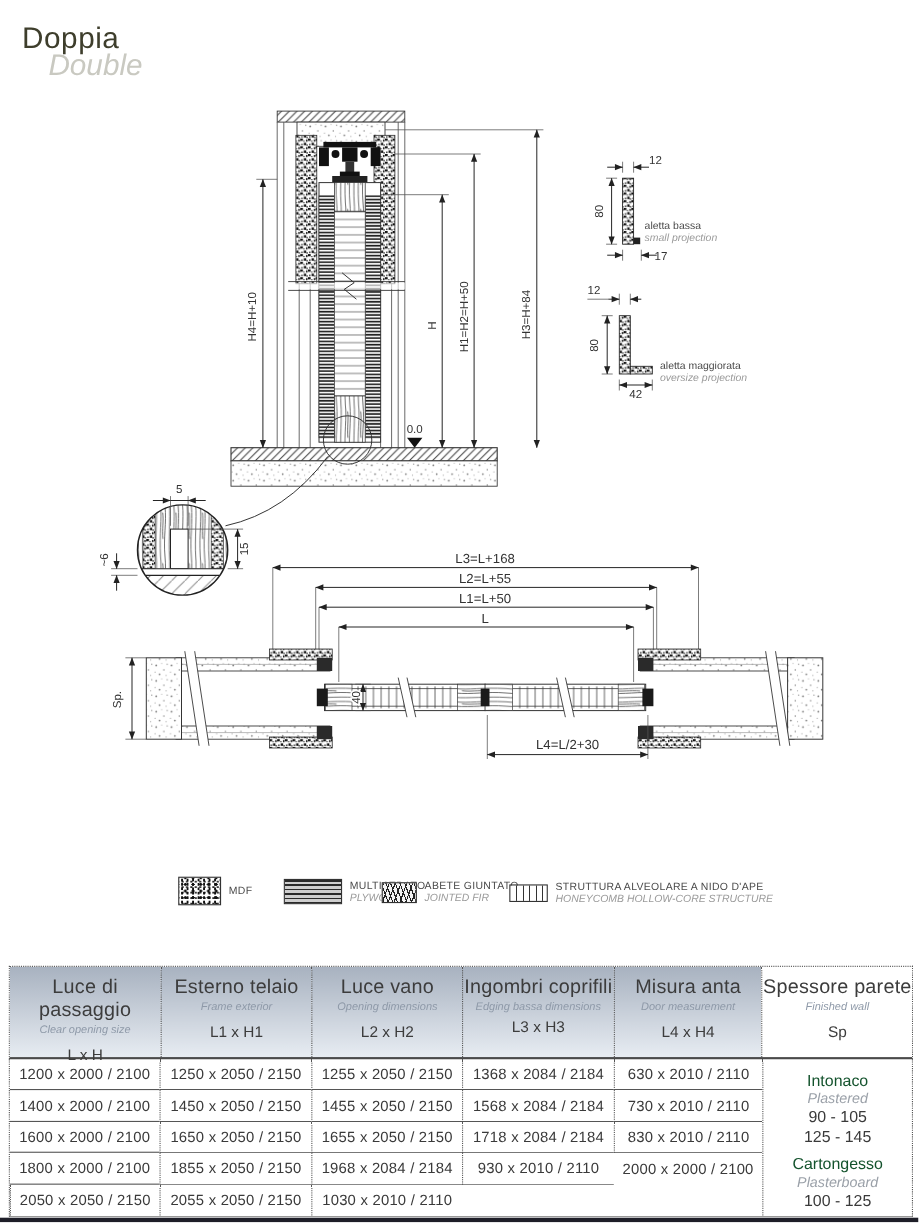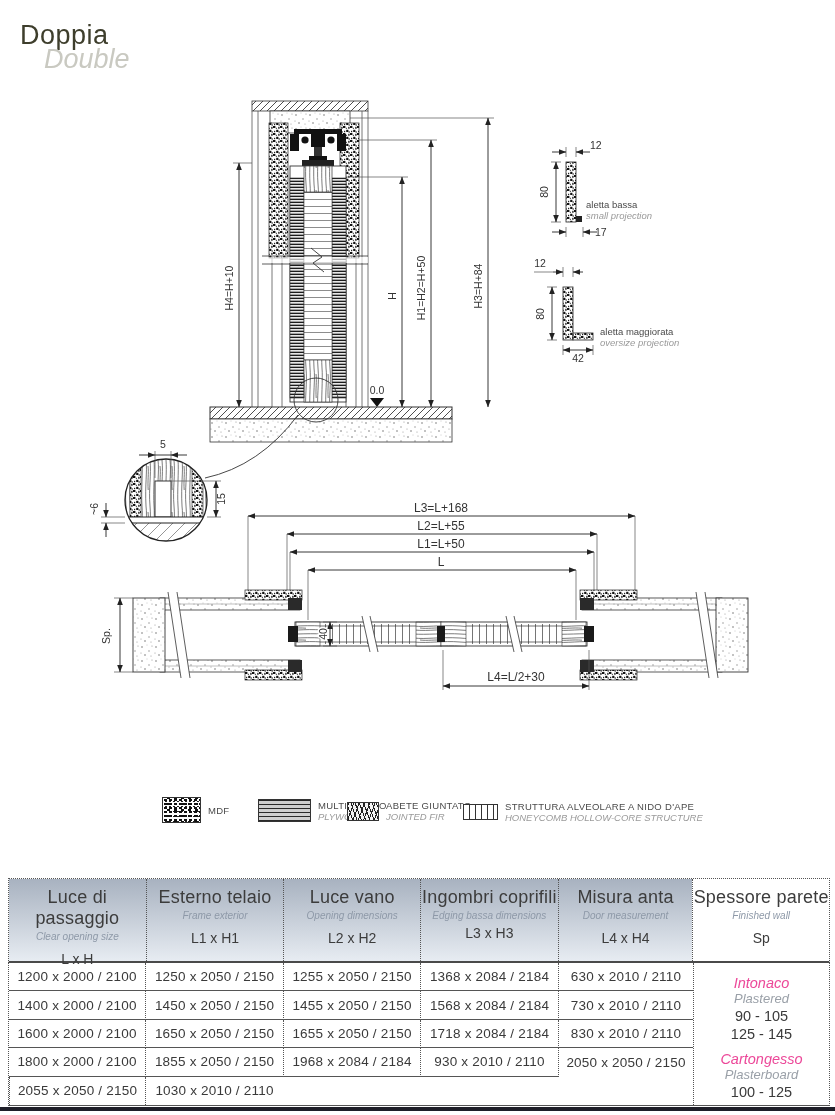--- a/index.html
+++ b/index.html
@@ -45,21 +45,21 @@
   .h-code{font-size:14px;color:#3c3c3c;margin-top:7px;}
   .c0{width:137px}.c1{width:138px}.c2{width:137px}.c3{width:138px}.c4{width:135px}.c5{width:137px}
   .tbody{display:flex;border-left:1px dotted #555;border-right:1px dotted #555;border-bottom:1.5px solid #555;box-sizing:border-box;}
   .body-grid{display:grid;grid-template-columns:136px 138px 137px 138px 135px;grid-auto-rows:28.4px;}
   .cell{box-sizing:border-box;display:flex;align-items:center;justify-content:center;font-size:13.5px;color:#3a3a3a;letter-spacing:.2px;white-space:nowrap;text-align:right;}
   .cell.bl{border-left:1px dotted #555;}
   .cell.rb{border-bottom:1.5px solid #555;}
   .wall-col{width:137px;border-left:1px dotted #555;box-sizing:border-box;text-align:center;}
   .wall-group{margin-top:12px;}
   .wall-group + .wall-group{margin-top:9px;text-align:center;}
-  .w-it{font-size:14.5px;color:#ec4899;font-style:italic;}
+  .w-it{font-size:14.5px;color:#14532d;}
   .w-en{font-size:13px;font-style:italic;color:#9aa0a8;}
   .w-range{font-size:14.5px;color:#3a3a3a;margin-top:2px;}
   .bottom-bar{position:absolute;left:0;top:1107px;width:835px;height:4px;background:#1e1e28;}
 </style>
 </head>
 <body>
 
 <div class="title-block">
   <div class="title-main">Doppia</div>
   <div class="title-sub">Double</div>
@@ -409,20 +409,21 @@
       <div class="cell rb bl">730 x 2010 / 2110</div>
       <div class="cell rb">1600 x 2000 / 2100</div>
       <div class="cell rb bl">1650 x 2050 / 2150</div>
       <div class="cell rb bl">1655 x 2050 / 2150</div>
       <div class="cell rb bl">1718 x 2084 / 2184</div>
       <div class="cell rb bl">830 x 2010 / 2110</div>
       <div class="cell rb">1800 x 2000 / 2100</div>
       <div class="cell rb bl">1855 x 2050 / 2150</div>
       <div class="cell rb bl">1968 x 2084 / 2184</div>
       <div class="cell rb bl">930 x 2010 / 2110</div>
+      <div class="cell">2000 x 2000 / 2100</div>
       <div class="cell bl">2050 x 2050 / 2150</div>
       <div class="cell bl">2055 x 2050 / 2150</div>
       <div class="cell bl">1030 x 2010 / 2110</div>
     </div>
     <div class="wall-col">
       <div class="wall-group">
         <div class="w-it">Intonaco</div>
         <div class="w-en">Plastered</div>
         <div class="w-range">90 - 105</div>
         <div class="w-range">125 - 145</div>

